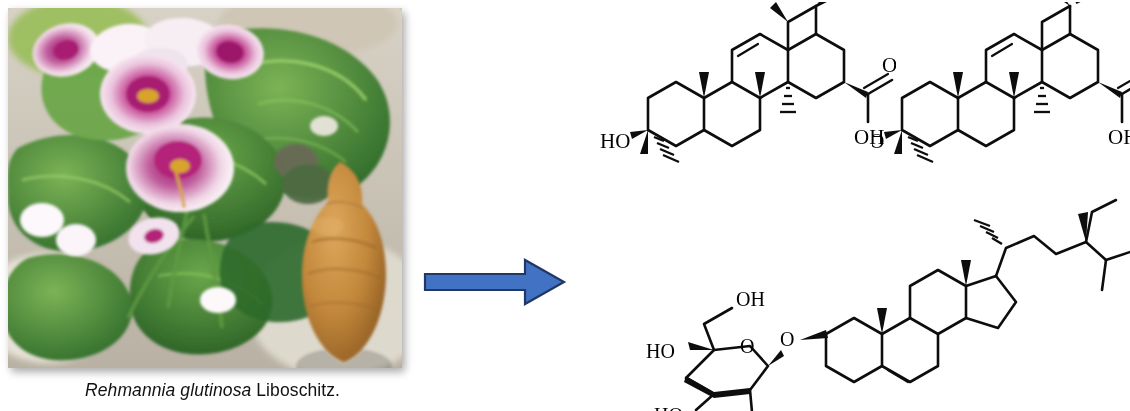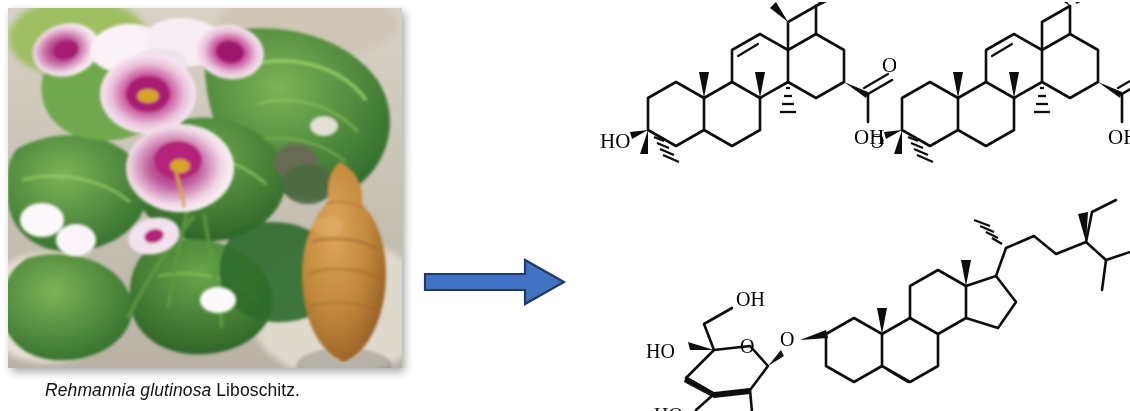--- a/index.html
+++ b/index.html
@@ -13,21 +13,21 @@
   .photo-frame{position:absolute;inset:0;overflow:hidden;border-radius:2px;
        box-shadow:3px 4px 9px rgba(0,0,0,.34);background:#6d8f4e;}
   .photo-canvas{position:absolute;inset:0;}
   .photo-canvas svg{display:block;width:100%;height:100%;}
   .root-overlay{position:absolute;left:274px;top:148px;width:128px;height:232px;
        pointer-events:none;}
   .root-overlay svg{display:block;width:100%;height:100%;}
 
   .caption{position:absolute;left:45px;top:380px;width:360px;
        font-size:17.5px;color:#111;white-space:nowrap;letter-spacing:.1px;}
-  .caption i{font-style:italic;}
+  .caption i{font-style:italic;margin-left:40px;}
 
   
   .arrow{position:absolute;left:420px;top:254px;width:150px;height:56px;}
   .arrow svg{display:block;width:100%;height:100%;}
 
   
   .chem{position:absolute;}
   .chem svg{display:block;width:100%;height:100%;}
   #chem-ursolic{left:596px;top:2px;width:300px;height:198px;}
   #chem-oleanolic{left:872px;top:2px;width:258px;height:198px;}

